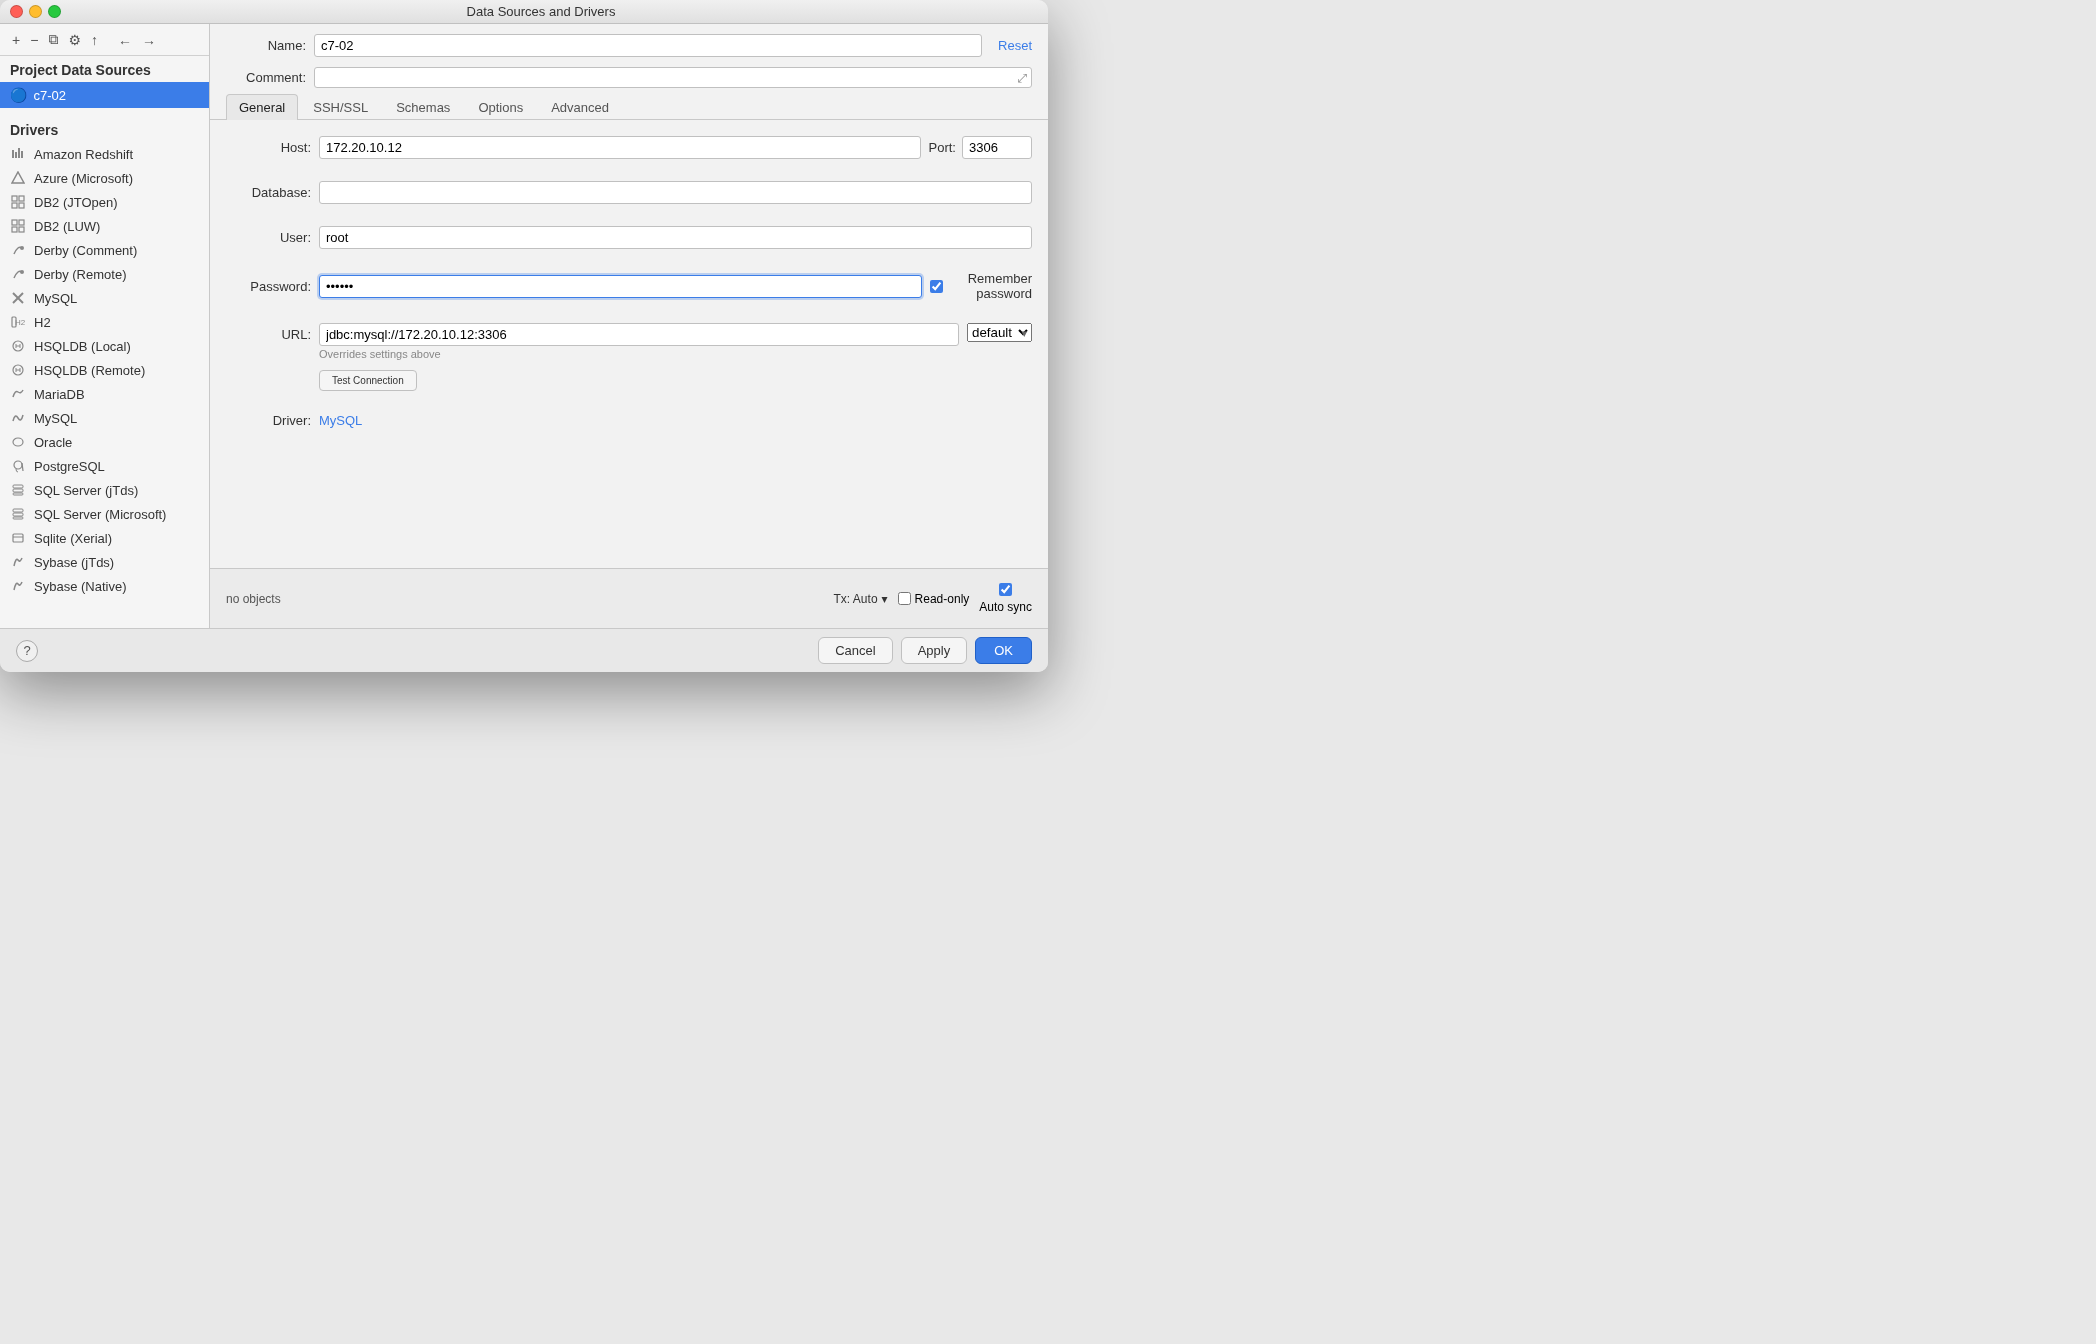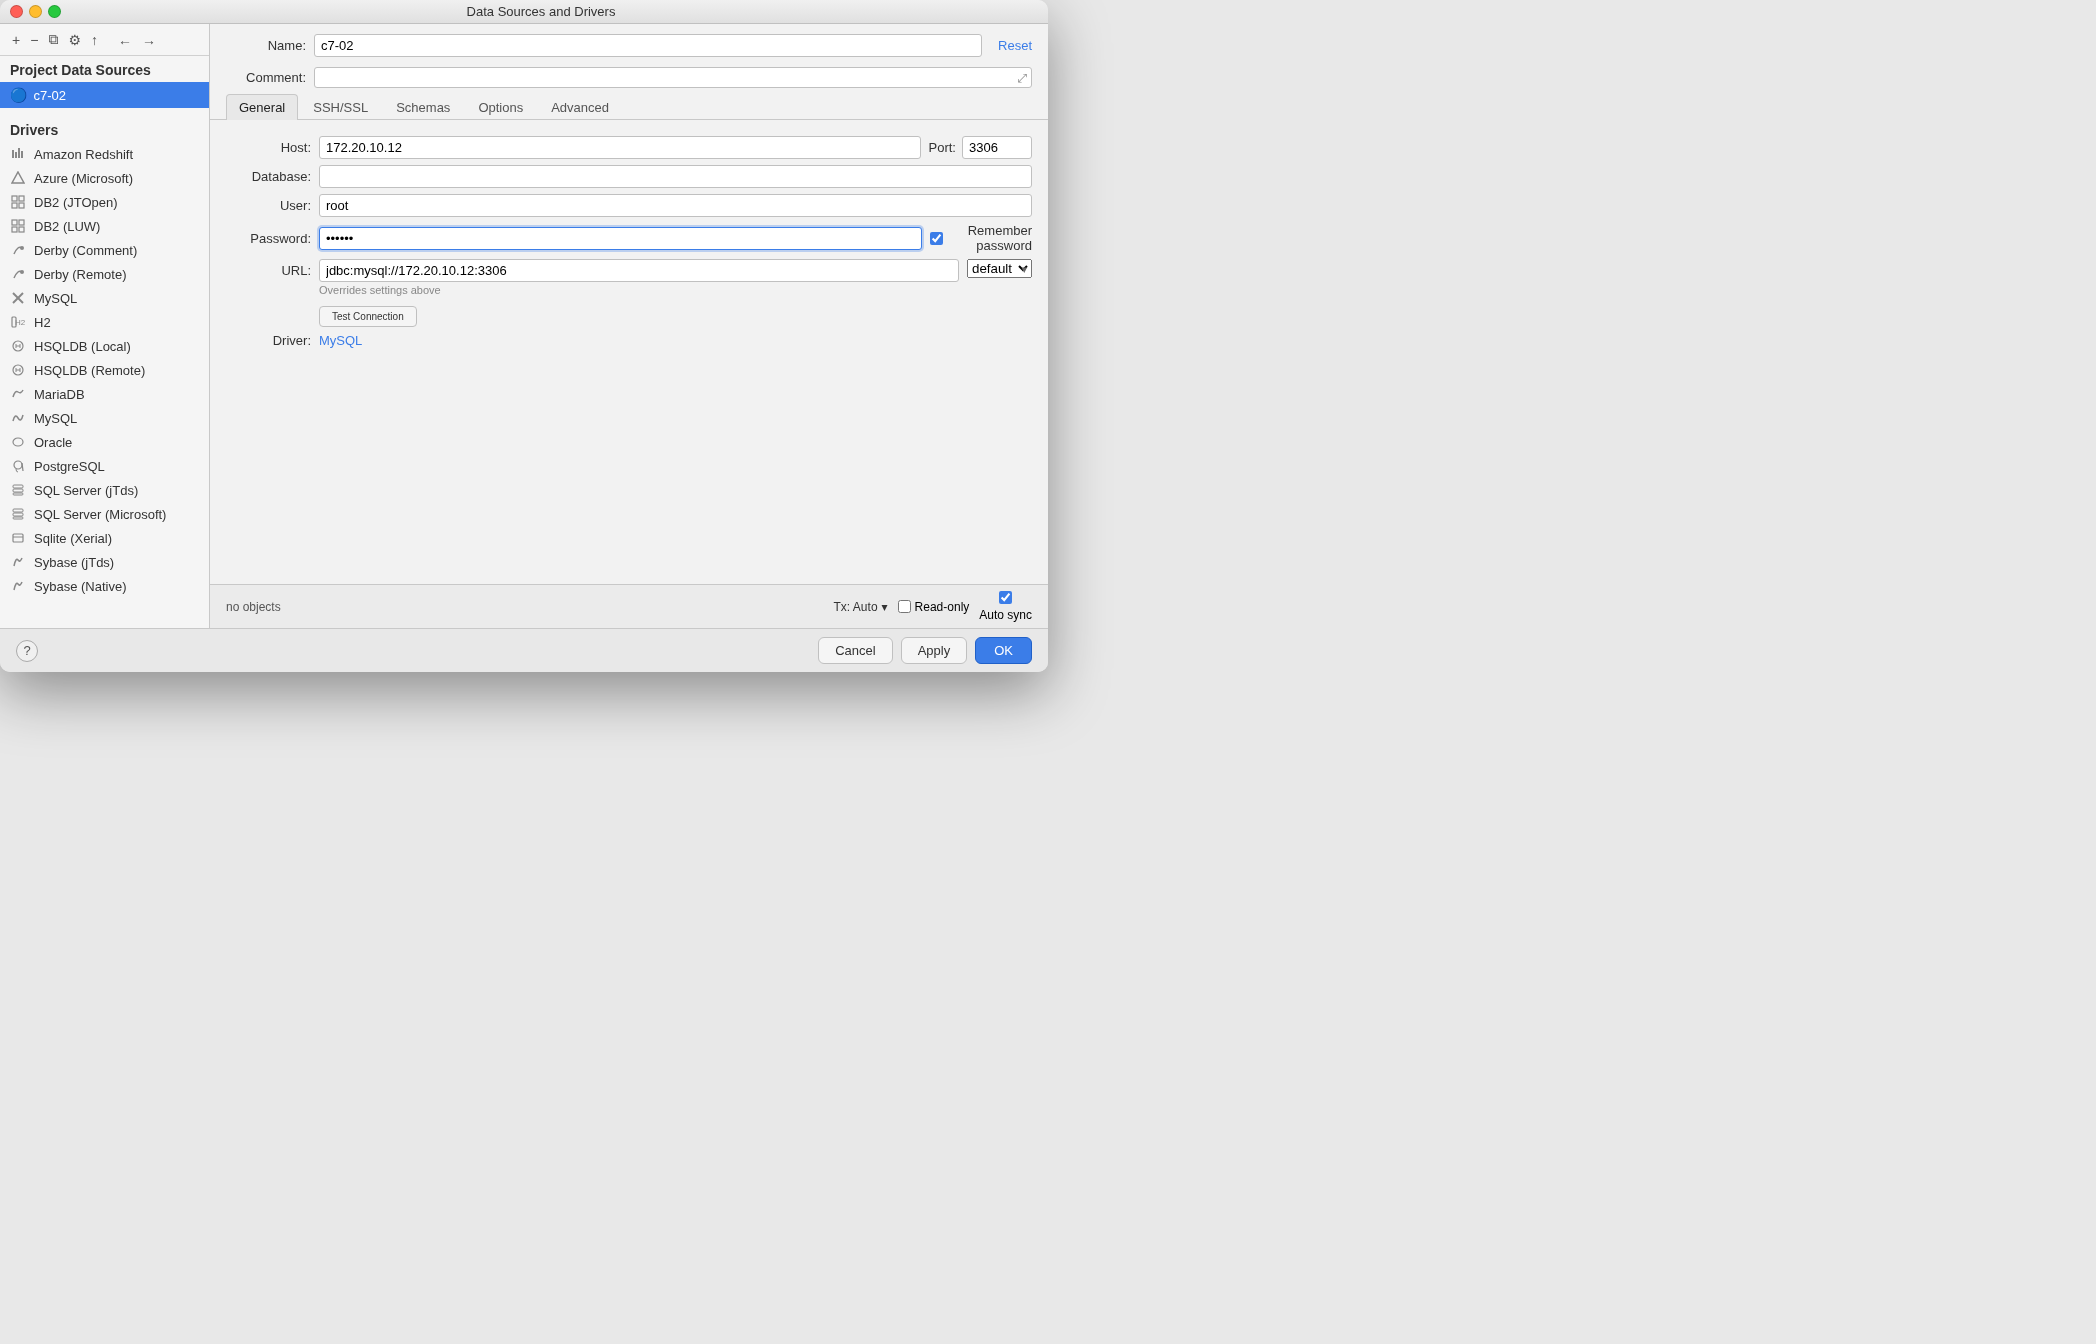--- a/index.html
+++ b/index.html
@@ -214,21 +214,21 @@
       color: #222;
     }
     .form-area {
       flex: 1;
       padding: 16px 16px;
       overflow-y: auto;
     }
     .form-row {
       display: flex;
       align-items: center;
-      margin-bottom: 6px;
+      margin-bottom: 22px;
       gap: 8px;
     }
     .form-row label {
       width: 85px;
       text-align: right;
       color: #333;
       flex-shrink: 0;
     }
     .form-row input[type="text"],
     .form-row input[type="password"] {
@@ -718,21 +718,21 @@
       <div class="form-row" style="margin-left: 93px;">
         <button class="test-connection-btn">Test Connection</button>
       </div>
 
       <div class="driver-row">
         <label>Driver:</label>
         <span class="driver-link">MySQL</span>
       </div>
     </div>
 
-    <div style="display:flex; align-items:center; border-top:1px solid #c8c8c8; background:#ebebeb; padding: 6px 16px; flex-shrink:0;">
+    <div style="display:flex; align-items:center; border-top:1px solid #c8c8c8; background:#ebebeb; padding: 14px 16px; flex-shrink:0;">
       <span class="status-text">no objects</span>
       <div class="tx-auto">
         <span>Tx: Auto</span>
         <button class="tx-dropdown">▾</button>
       </div>
       <div class="readonly-group" style="margin-left:10px;">
         <input type="checkbox" id="readonly" style="">
         <label for="readonly">Read-only</label>
       </div>
       <div class="autosync-group" style="margin-left:10px;flex-direction:column;">

